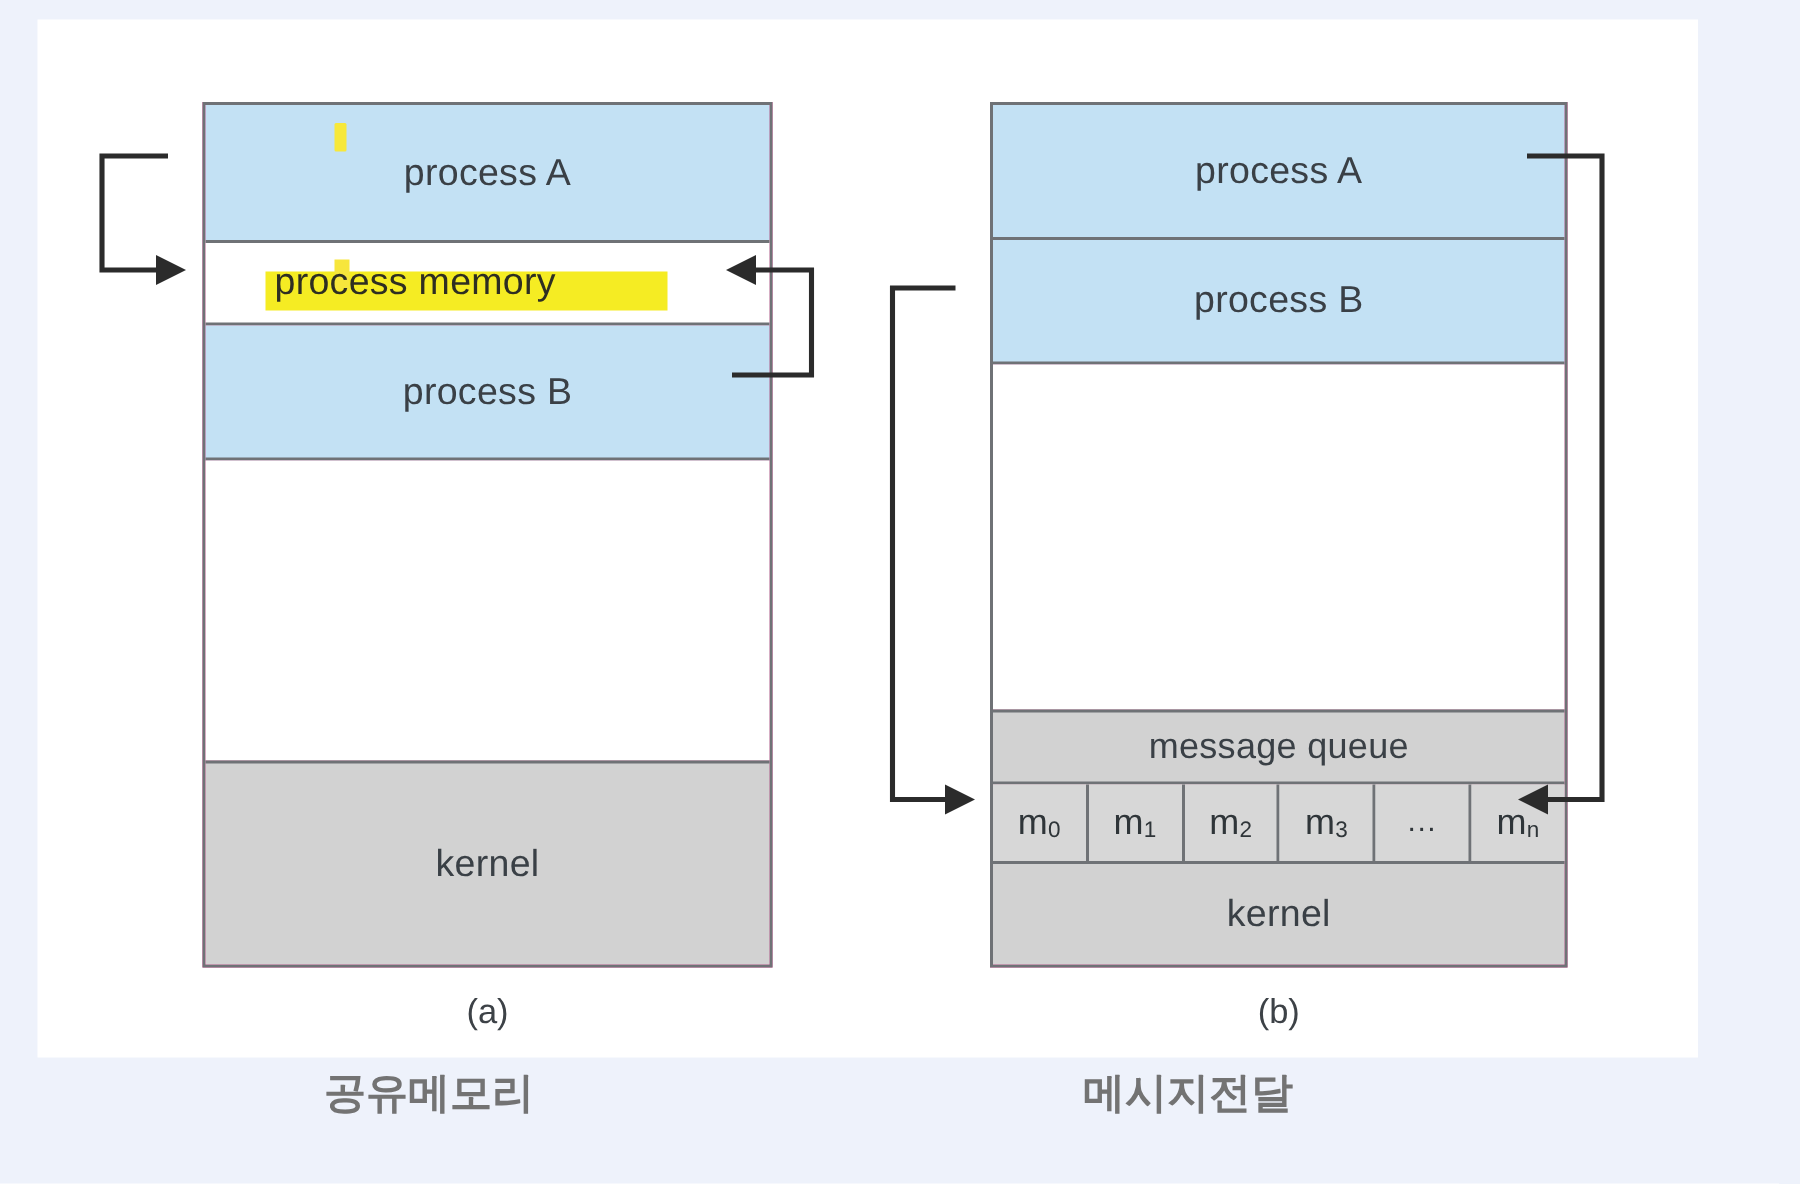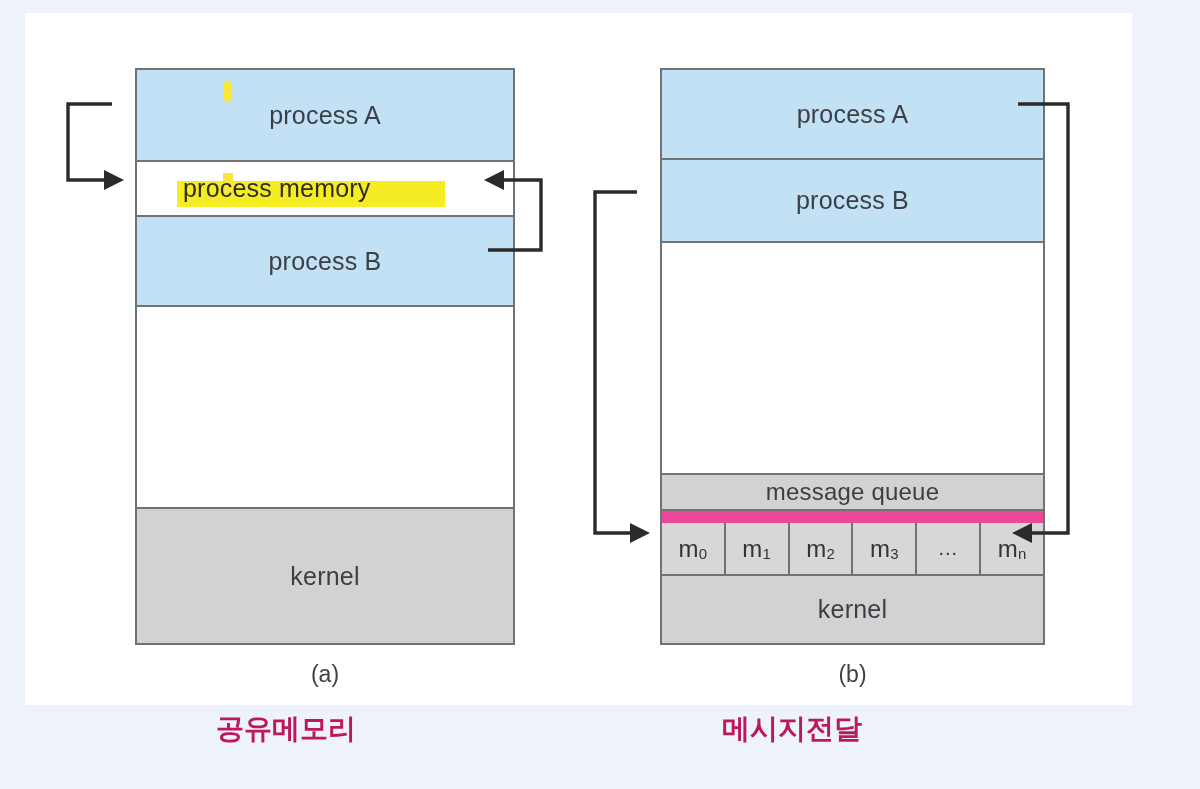--- a/index.html
+++ b/index.html
@@ -86,21 +86,21 @@
     left: 86px; top: 12px;
     width: 8px; height: 19px;
     background: #f7e83a;
     border-radius: 1px;
   }
 
   
   #b-procA  { top: 0px;   height: 88px; }
   #b-procB  { top: 88px;  height: 85px; }
   #b-blank  { top: 173px; height: 230px; }
-  #b-mqhdr  { top: 403px; height: 38px; }
+  #b-mqhdr  { top: 403px; height: 50px; }
   #b-mqrow  { top: 453px; height: 53px; background:#d2d2d2; padding: 0; }
   #b-kernel { top: 506px; height: 67px; }
 
   #b-mqrow .cells {
     display: flex;
     width: 100%;
     height: 100%;
   }
   .mq-cell {
     flex: 1 1 0;
@@ -124,21 +124,21 @@
     text-align: center;
   }
   #cap-a { left: 110px; top: 648px; width: 380px; }
   #cap-b { left: 635px; top: 648px; width: 385px; }
 
   
   .kolabel {
     position: absolute;
     font-size: 28px;
     font-weight: bold;
-    color: #be185d;
+    color: #737373;
   }
   #ko-a { left: 216px; top: 710px; }
   #ko-b { left: 722px; top: 710px; }
 
   
   #arrows {
     position: absolute;
     left: 0; top: 0;
     width: 1200px; height: 789px;
     pointer-events: none;

